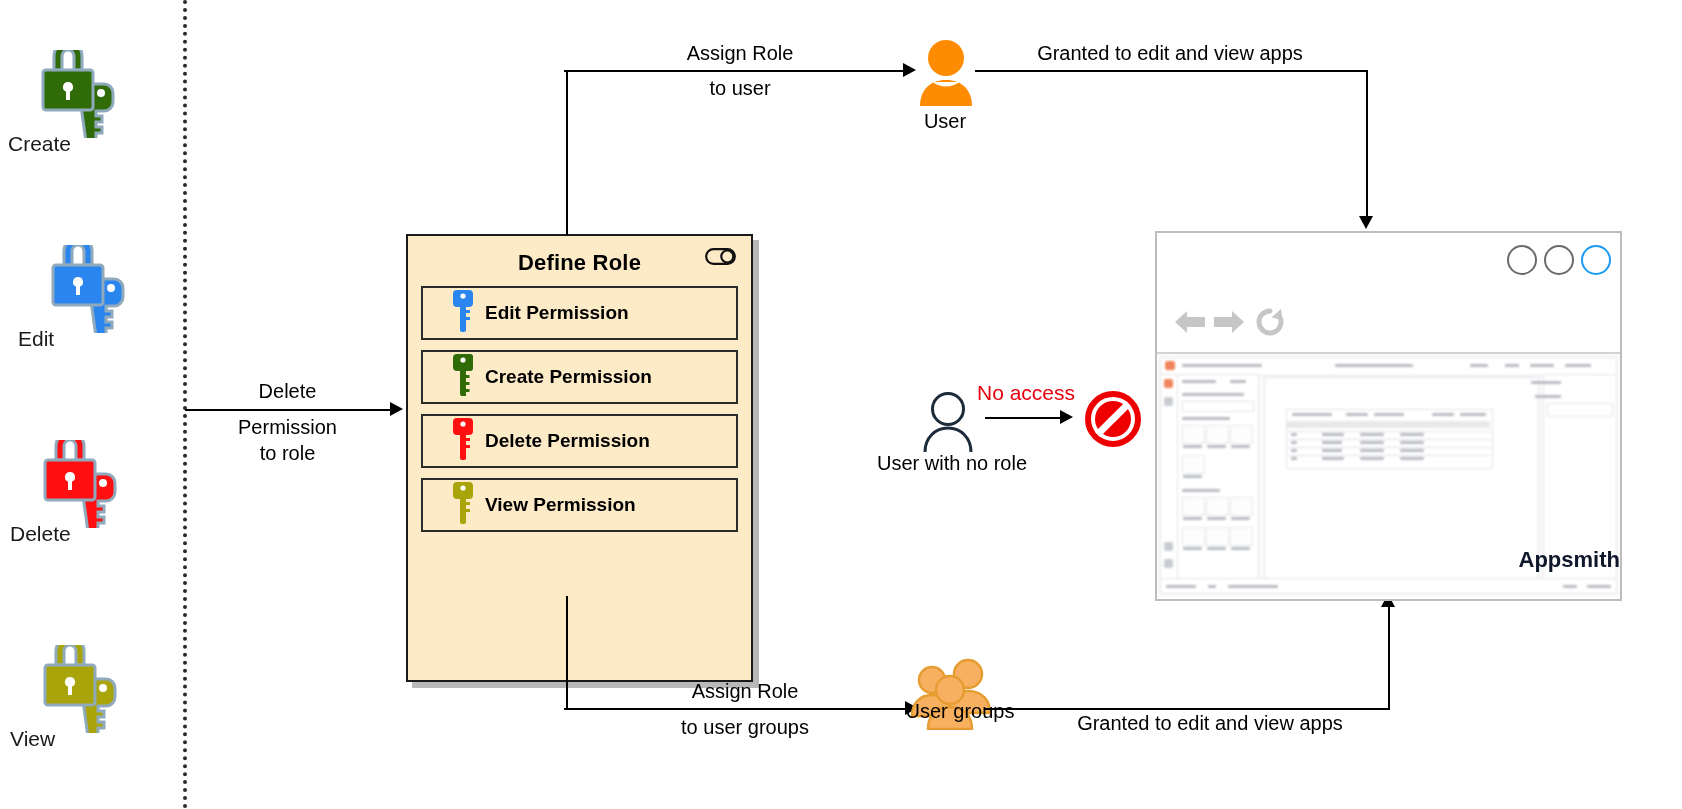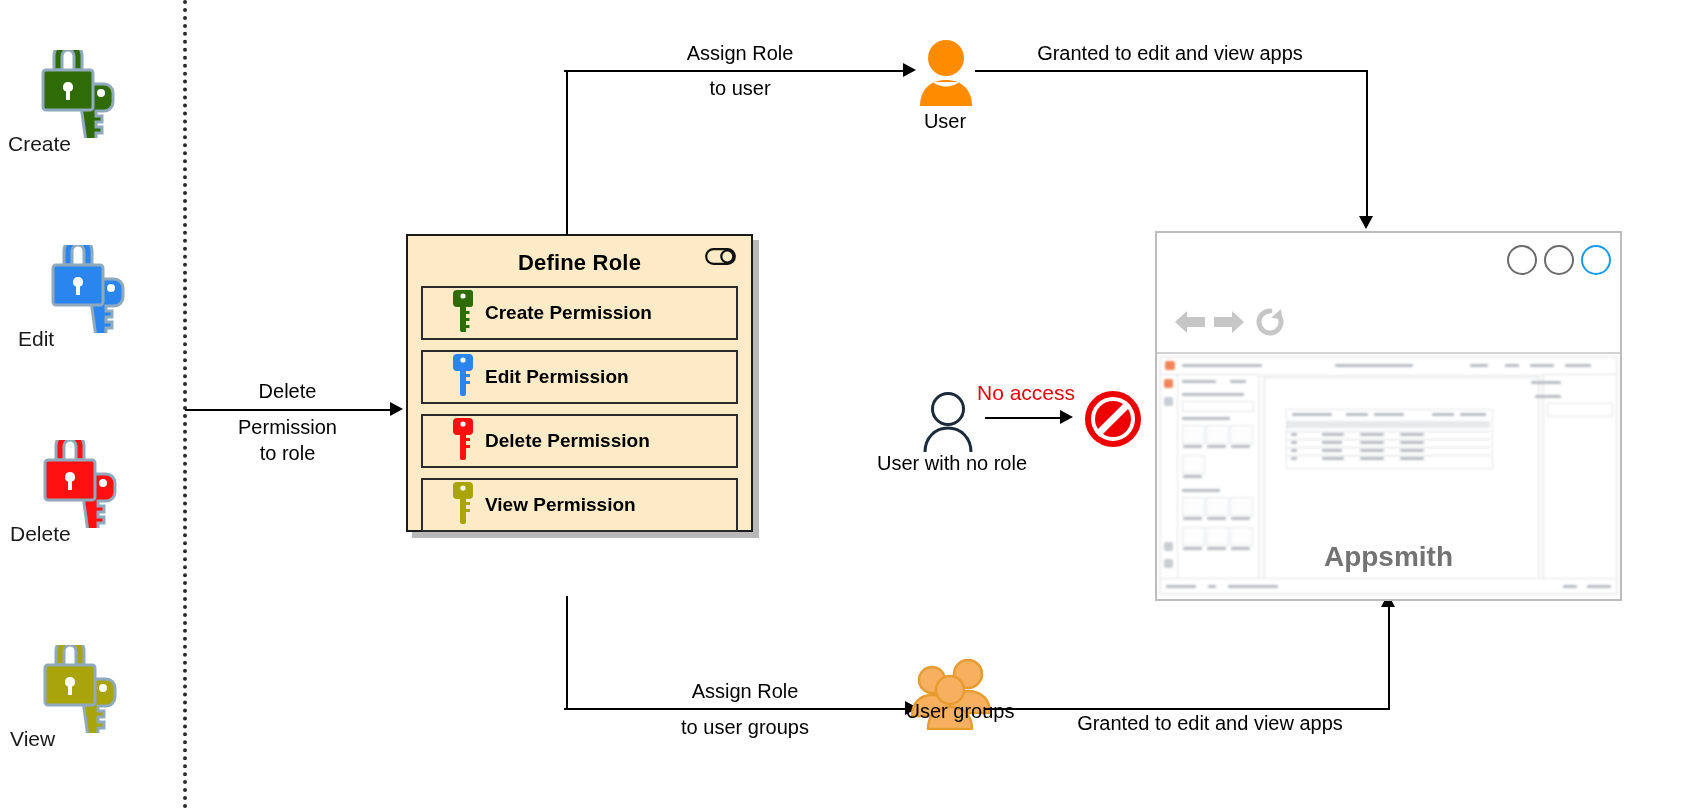--- a/index.html
+++ b/index.html
@@ -75,21 +75,21 @@
     white-space: nowrap;
     text-align: center;
   }
 
   
   #define-role-card {
     position: absolute;
     left: 406px;
     top: 234px;
     width: 347px;
-    height: 298px;
+    height: 448px;
     background: #fdebc8;
     border: 2.5px solid #1a1a1a;
     box-shadow: 6px 6px 0 #b8b8b8;
     box-sizing: border-box;
   }
   #define-role-title {
     text-align: center;
     font-size: 22px;
     font-weight: bold;
     color: #000;
@@ -205,24 +205,24 @@
   #browser-viewport {
     position: relative;
     height: 243px;
     background: #fbfbfb;
     overflow: hidden;
   }
   #appsmith-wordmark {
     position: absolute;
     left: 0; right: 0;
     bottom: 24px;
-    text-align: center;
-    font-size: 28px;
+    text-align: right;
+    font-size: 22px;
     font-weight: bold;
-    color: #737373;
+    color: #0f172a;
     z-index: 5;
   }
   
   #app-mock { position: absolute; inset: 3px 3px 3px 3px; filter: blur(1.15px); }
   .mk { position: absolute; }
   .mk-bar { background: #c9ccd1; }
   .mk-box { background: #fff; border: 1px solid #e3e5e8; }
   .mk-tile { background: #fdfdfd; border: 1px solid #e6e8ea; }
   .mk-txt { background: #b9bcc2; height: 3px; border-radius: 1px; }
   .mk-orange { background: #f0855b; }
@@ -307,44 +307,44 @@
     <div id="role-toggle">
       <svg width="31" height="17" viewBox="0 0 31 17">
         <rect x="1.2" y="1.2" width="28.6" height="14.6" rx="7.3" fill="none" stroke="#111" stroke-width="2.2"></rect>
         <circle cx="22.3" cy="8.5" r="6" fill="none" stroke="#111" stroke-width="2.2"></circle>
       </svg>
     </div>
 
     <div class="perm-row">
       <span>
         <svg width="20" height="42" viewBox="0 0 20 42">
-          <g fill="#2f6b06">
-            <path d="M3 0 h14 a3 3 0 0 1 3 3 v11 a3 3 0 0 1 -3 3 h-4 v4 h3.5 v3 h-3.5 v4 h3.5 v3 h-3.5 v4 h3.5 v3 h-3.5 v4 h-5 v-39 a3 3 0 0 1 -1 -0.2 z"></path>
-            <rect x="0" y="0" width="20" height="17" rx="4"></rect>
-            <rect x="7" y="15" width="6" height="27" rx="2"></rect>
-            <circle cx="10" cy="6" r="2.6" fill="#ffffff"></circle>
-          </g>
-        </svg>
-      </span>
-      <span class="perm-label">Create Permission</span>
-    </div>
-
-    <div class="perm-row">
-      <span>
-        <svg width="20" height="42" viewBox="0 0 20 42">
           <g fill="#2a85ef">
             <rect x="0" y="0" width="20" height="17" rx="4"></rect>
             <rect x="7" y="15" width="6" height="27" rx="2"></rect>
             <rect x="12" y="20" width="5" height="3"></rect>
             <rect x="12" y="27" width="5" height="3"></rect>
             <circle cx="10" cy="6" r="2.6" fill="#ffffff"></circle>
           </g>
         </svg>
       </span>
       <span class="perm-label">Edit Permission</span>
+    </div>
+
+    <div class="perm-row">
+      <span>
+        <svg width="20" height="42" viewBox="0 0 20 42">
+          <g fill="#2f6b06">
+            <path d="M3 0 h14 a3 3 0 0 1 3 3 v11 a3 3 0 0 1 -3 3 h-4 v4 h3.5 v3 h-3.5 v4 h3.5 v3 h-3.5 v4 h3.5 v3 h-3.5 v4 h-5 v-39 a3 3 0 0 1 -1 -0.2 z"></path>
+            <rect x="0" y="0" width="20" height="17" rx="4"></rect>
+            <rect x="7" y="15" width="6" height="27" rx="2"></rect>
+            <circle cx="10" cy="6" r="2.6" fill="#ffffff"></circle>
+          </g>
+        </svg>
+      </span>
+      <span class="perm-label">Create Permission</span>
     </div>
 
     <div class="perm-row">
       <span>
         <svg width="20" height="42" viewBox="0 0 20 42">
           <g fill="#ff0f0f">
             <rect x="0" y="0" width="20" height="17" rx="4"></rect>
             <rect x="7" y="15" width="6" height="27" rx="2"></rect>
             <rect x="12" y="20" width="5" height="3"></rect>
             <rect x="12" y="27" width="5" height="3"></rect>

